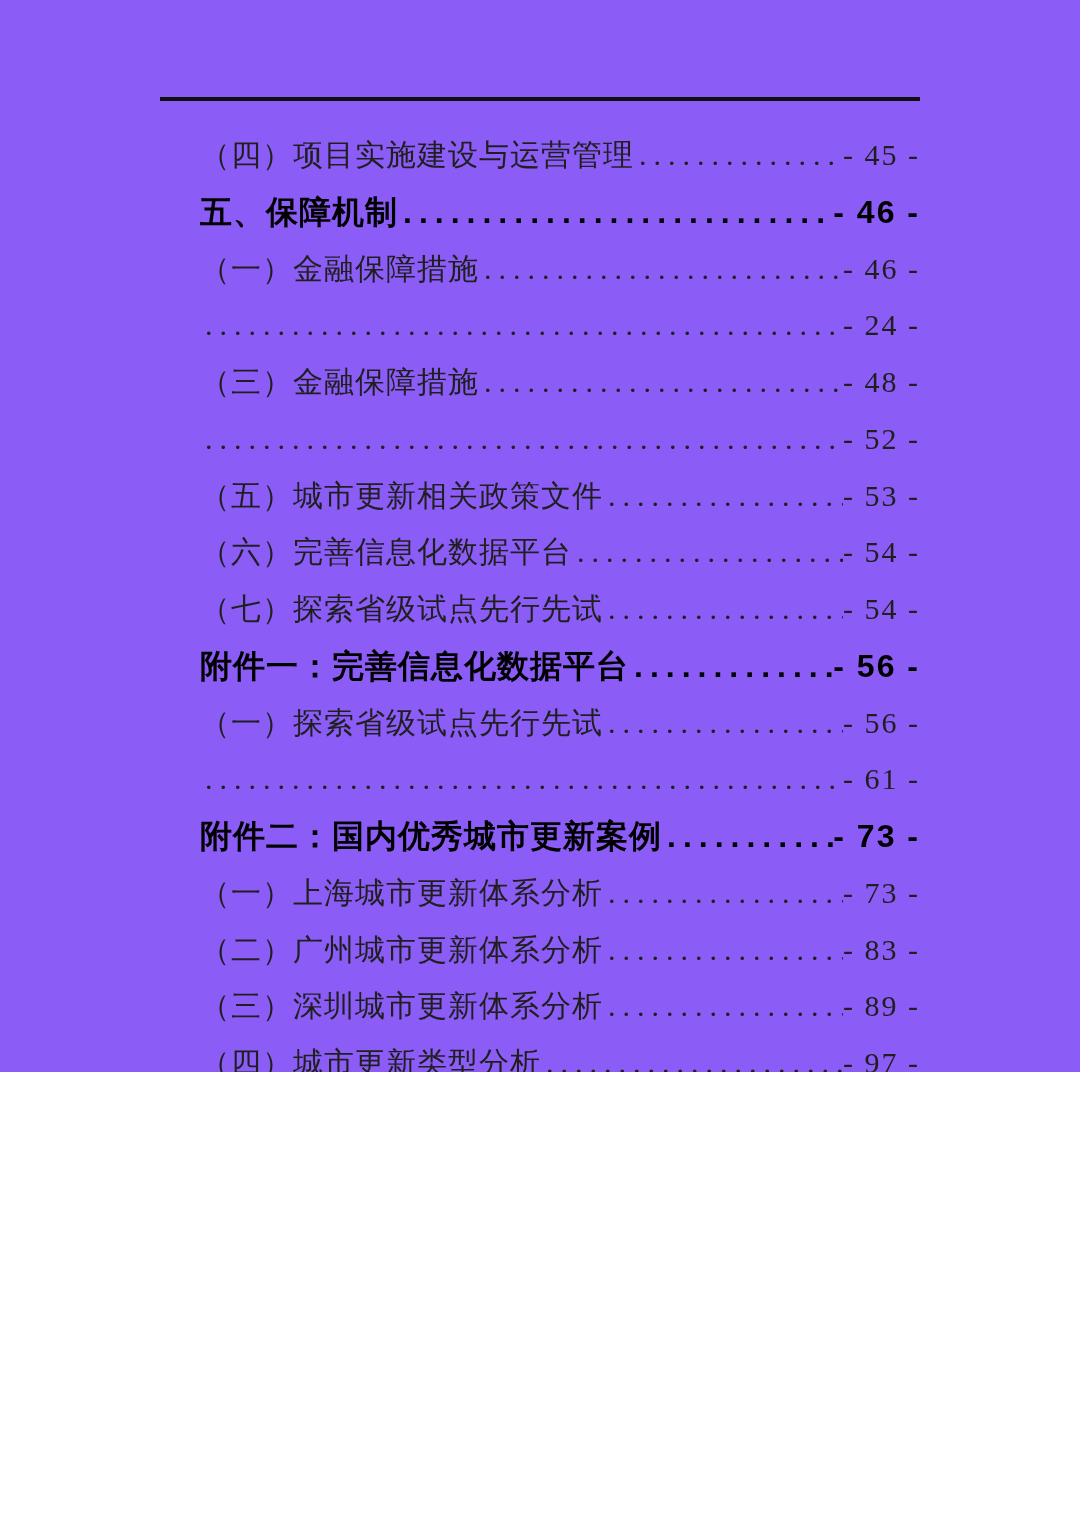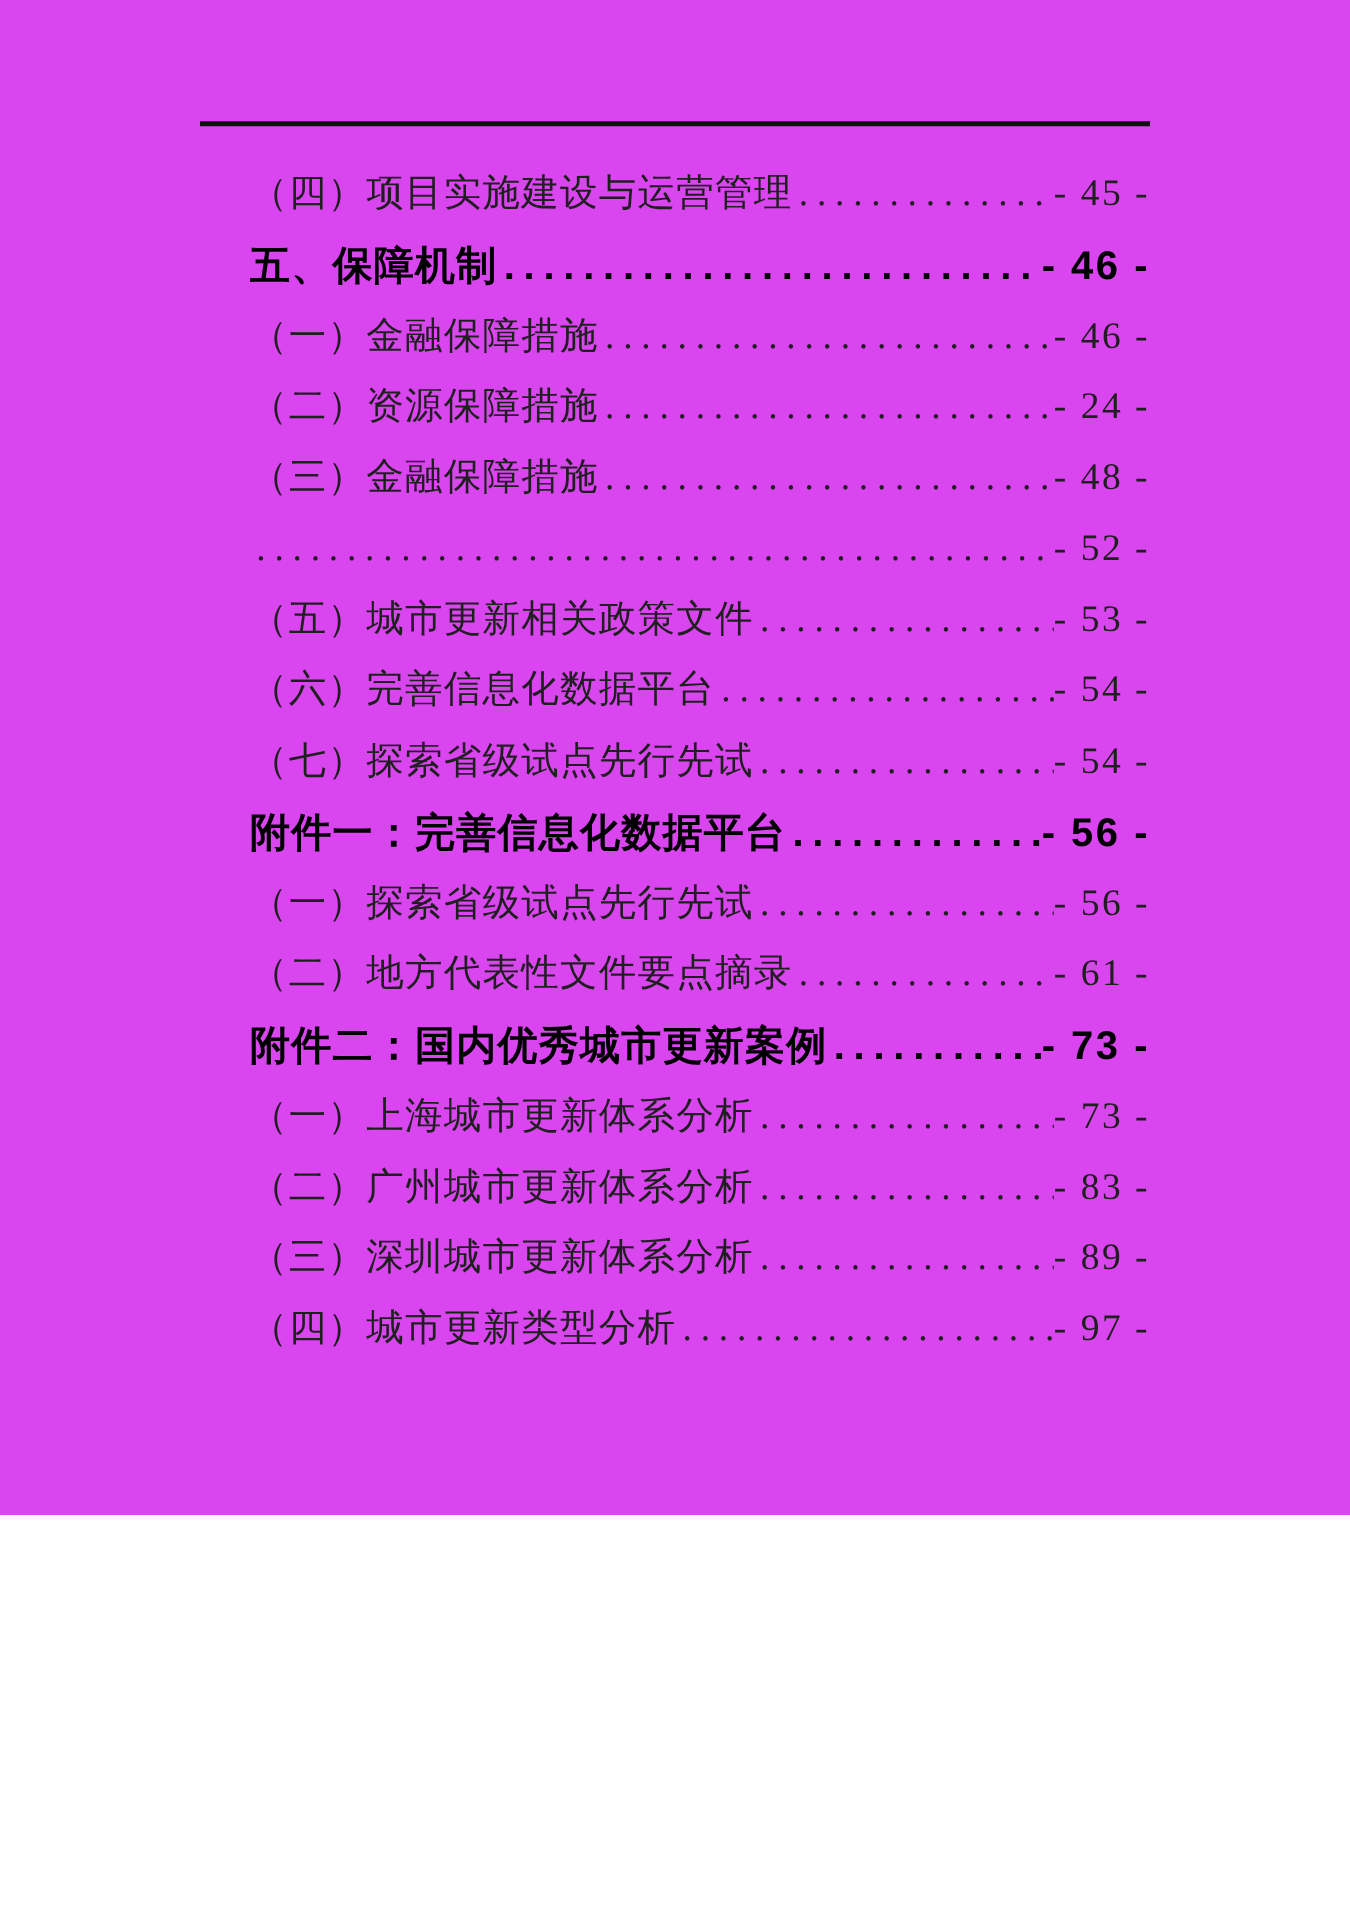--- a/index.html
+++ b/index.html
@@ -5,22 +5,22 @@
   html, body {
     margin: 0;
     padding: 0;
     width: 1080px;
     height: 1528px;
     background: #ffffff;
   }
   .page {
     position: relative;
     width: 1080px;
-    height: 1212px;
-    background: #d946ef;
+    height: 1072px;
+    background: #8b5cf6;
     overflow: hidden;
     font-family: "Liberation Serif", serif;
   }
   .top-rule {
     position: absolute;
     left: 160px;
     top: 97px;
     width: 760px;
     height: 4px;
     background: #111111;
@@ -94,21 +94,20 @@
         <span class="title">五、保障机制</span>
         <span class="dots">..................................................................................................</span>
         <span class="pagenum">- 46 -</span>
       </div>
       <div class="toc-row sub">
         <span class="title">（一）金融保障措施</span>
         <span class="dots">..................................................................................................</span>
         <span class="pagenum">- 46 -</span>
       </div>
       <div class="toc-row sub">
-        <span class="title">（二）资源保障措施</span>
         <span class="dots">..................................................................................................</span>
         <span class="pagenum">- 24 -</span>
       </div>
       <div class="toc-row sub">
         <span class="title">（三）金融保障措施</span>
         <span class="dots">..................................................................................................</span>
         <span class="pagenum">- 48 -</span>
       </div>
       <div class="toc-row sub">
         <span class="dots">..................................................................................................</span>
@@ -133,21 +132,20 @@
         <span class="title">附件一：完善信息化数据平台</span>
         <span class="dots">..................................................................................................</span>
         <span class="pagenum">- 56 -</span>
       </div>
       <div class="toc-row sub">
         <span class="title">（一）探索省级试点先行先试</span>
         <span class="dots">..................................................................................................</span>
         <span class="pagenum">- 56 -</span>
       </div>
       <div class="toc-row sub">
-        <span class="title">（二）地方代表性文件要点摘录</span>
         <span class="dots">..................................................................................................</span>
         <span class="pagenum">- 61 -</span>
       </div>
       <div class="toc-row chapter">
         <span class="title">附件二：国内优秀城市更新案例</span>
         <span class="dots">..................................................................................................</span>
         <span class="pagenum">- 73 -</span>
       </div>
       <div class="toc-row sub">
         <span class="title">（一）上海城市更新体系分析</span>

